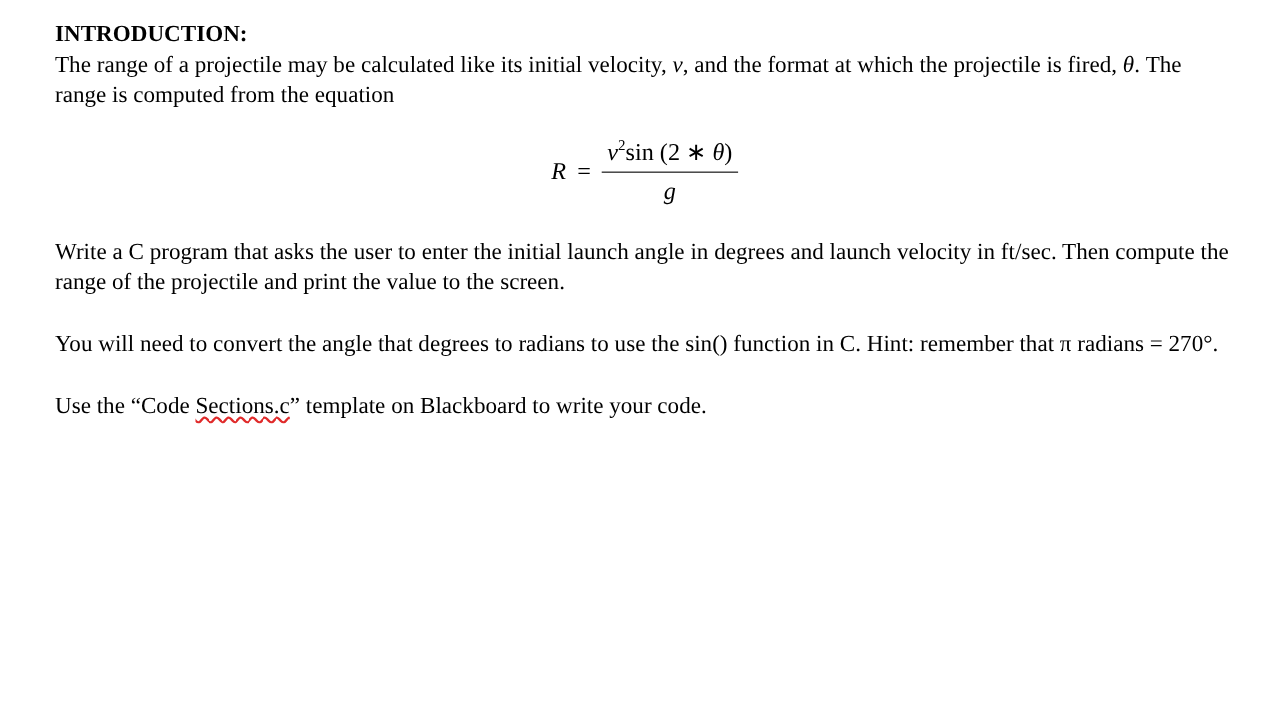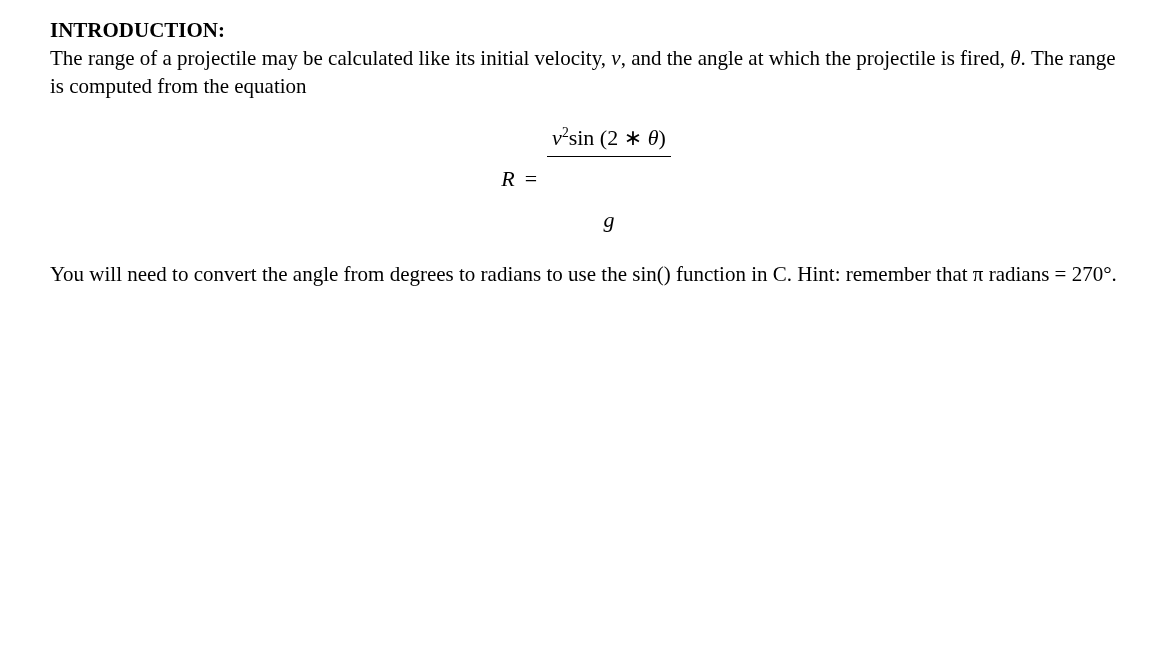--- a/index.html
+++ b/index.html
@@ -45,49 +45,50 @@
     justify-content: center;
     align-items: center;
     gap: 10px;
     font-size: 22px;
     margin: 24px 0 26px 0;
   }
   .frac {
     display: inline-flex;
     flex-direction: column;
     align-items: center;
-    gap: 46px;
   }
   .frac .num {
     padding: 0 5px 4px 5px;
     border-bottom: 1.6px solid #000;
   }
   .frac .den {
     padding-top: 3px;
   }
 </style>
 </head>
 <body>
 
 <div class="doc">
 
   <p class="heading">INTRODUCTION:</p>
 
-  <p><span>The range of a projectile may be calculated like its initial velocity, </span><span class="i">v</span><span>, and the angle at which the projectile is fired, </span><span class="i">θ</span><span>. The range is computed from the equation</span></p>
+  <p><span>The range of a projectile may be calculated like its initial velocity, </span><span class="i">v</span><span>, and the format at which the projectile is fired, </span><span class="i">θ</span><span>. The range is computed from the equation</span></p>
 
   <div class="equation">
     <span class="i">R</span>
     <span>=</span>
     <span class="frac">
       <span class="num"><span class="i">v</span><sup>2</sup><span>sin (2 ∗ </span><span class="i">θ</span><span>)</span></span>
       <span class="den i">g</span>
     </span>
   </div>
 
 
 
+  <p class="sp">Write a C program that asks the user to enter the initial launch angle in degrees and launch velocity in ft/sec. Then compute the range of the projectile and print the value to the screen.</p>
 
-  <p class="sp"><span>You will need to convert the angle from degrees to radians to use the </span><span class="wavy-blue">sin()</span><span> function in C. Hint: remember that π radians = 270°.</span></p>
+  <p class="sp"><span>You will need to convert the angle that degrees to radians to use the </span><span class="wavy-blue">sin()</span><span> function in C. Hint: remember that π radians = 270°.</span></p>
 
 
+  <p class="sp"><span>Use the “Code </span><span class="wavy-red">Sections.c</span><span>” template on Blackboard to write your code.</span></p>
 
 
 </div>
 
 </body></html>

